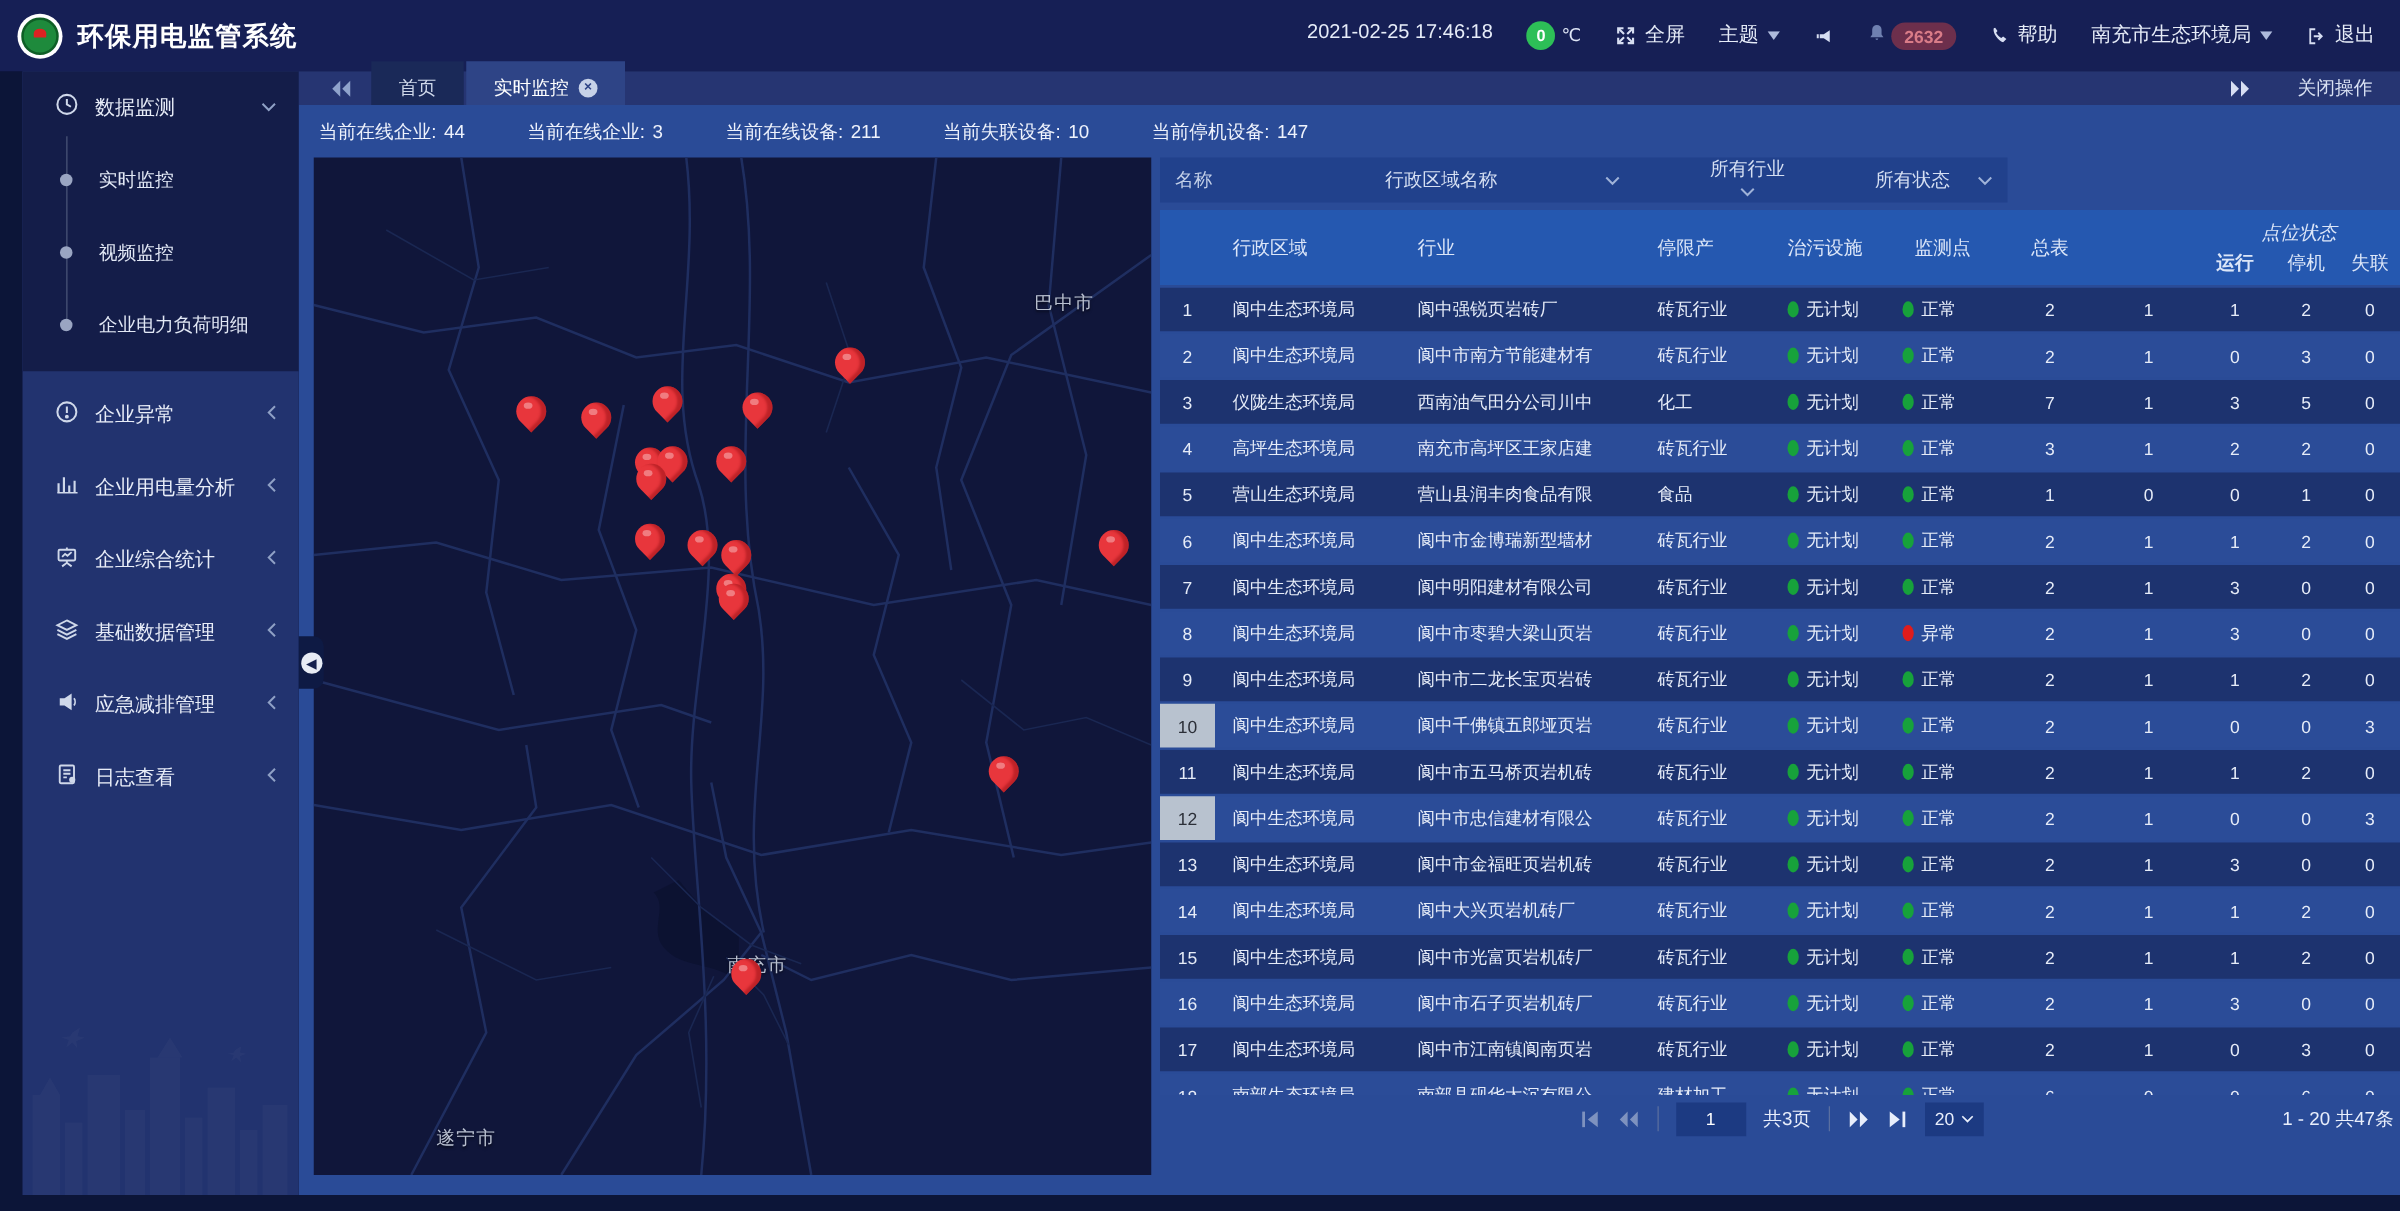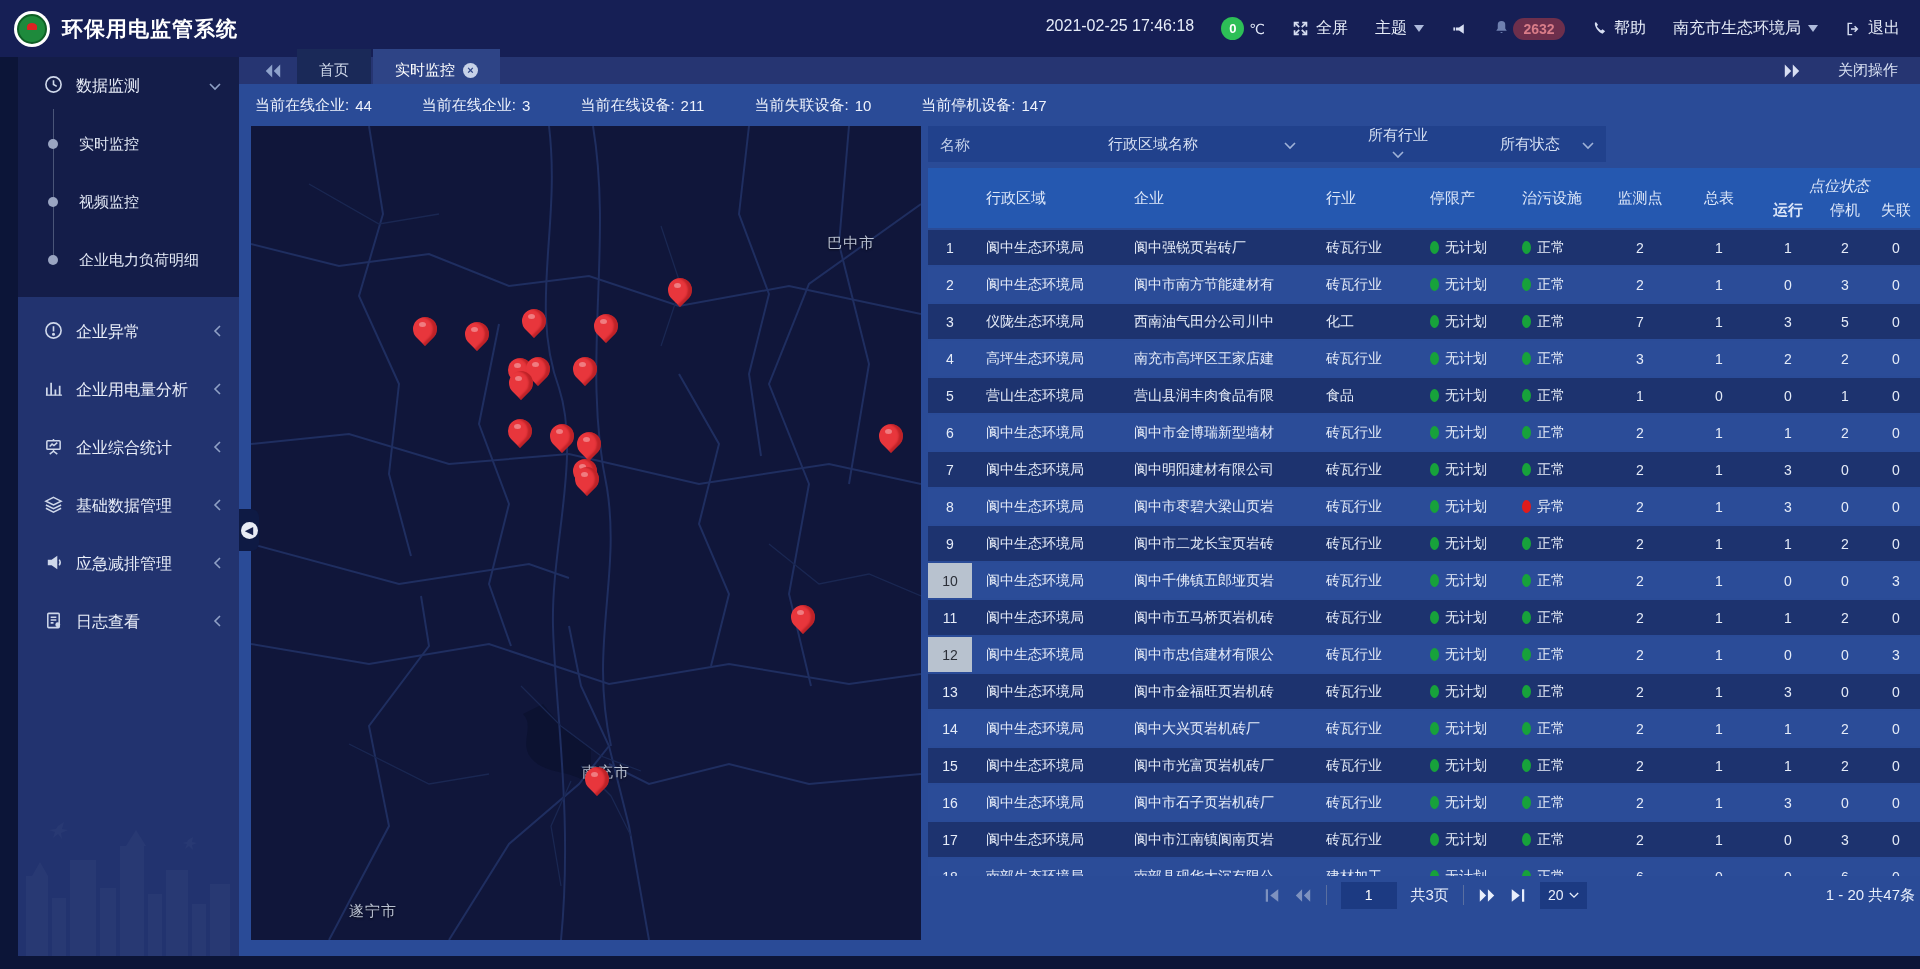--- a/index.html
+++ b/index.html
@@ -444,21 +444,20 @@
                 <span>所有状态</span>
                 <span class="caret"><svg width="12" height="8" viewBox="0 0 12 8" fill="none" stroke="currentColor" stroke-width="1.6">
                       <path d="M1 1l5 5 5-5"></path>
                     </svg></span>
               </div>
             </div>
 
             <div class="thead">
               <div class="th center"></div>
               <div class="th left">行政区域</div>
-              <div class="th left">企业</div>
               <div class="th left">行业</div>
               <div class="th left">停限产</div>
               <div class="th left">治污设施</div>
               <div class="th center">监测点</div>
               <div class="th center">总表</div>
               <div class="th-group">点位状态</div>
               <div class="th-sub c9">运行</div>
               <div class="th-sub c10">停机</div>
               <div class="th-sub c11">失联</div>
             </div>

